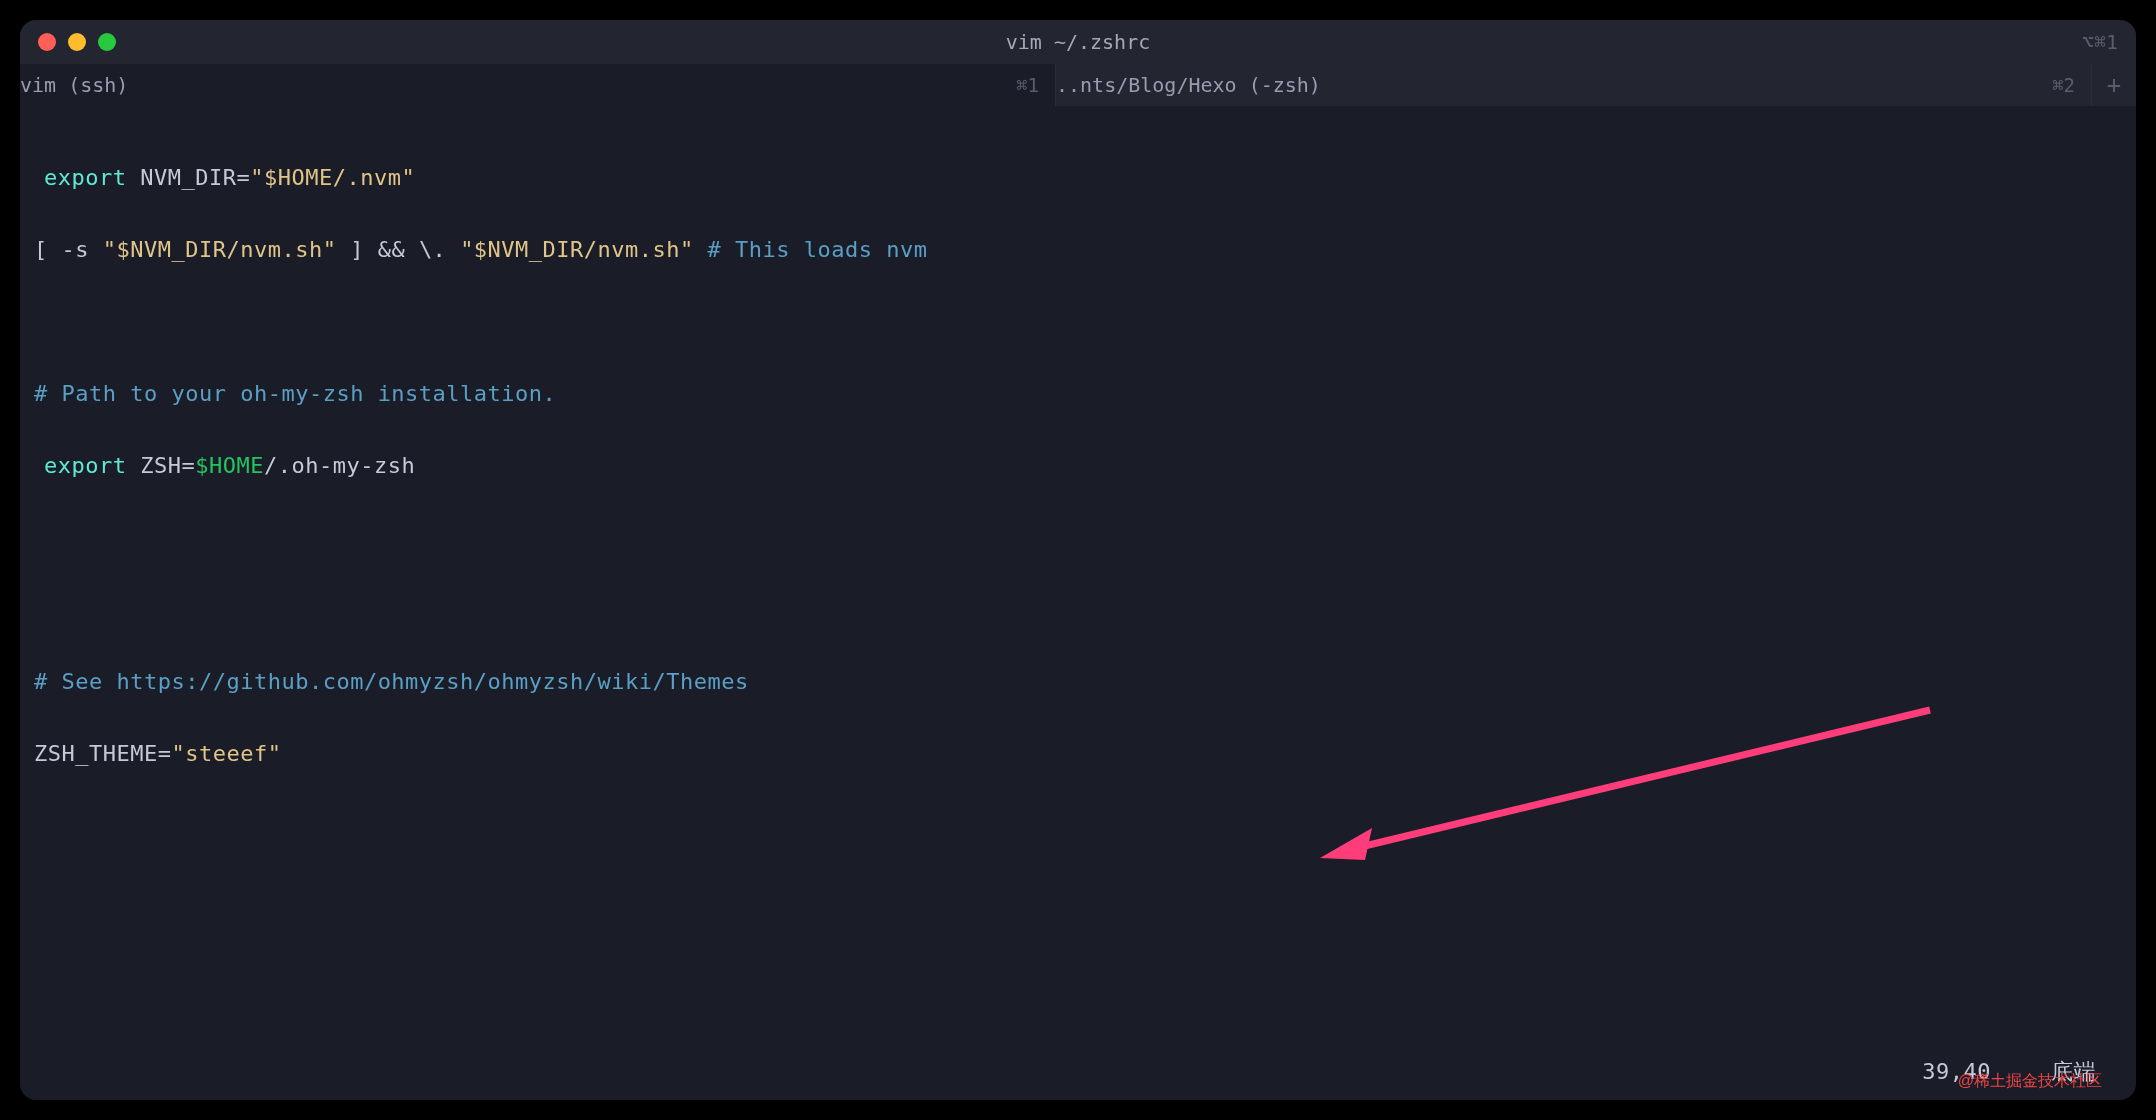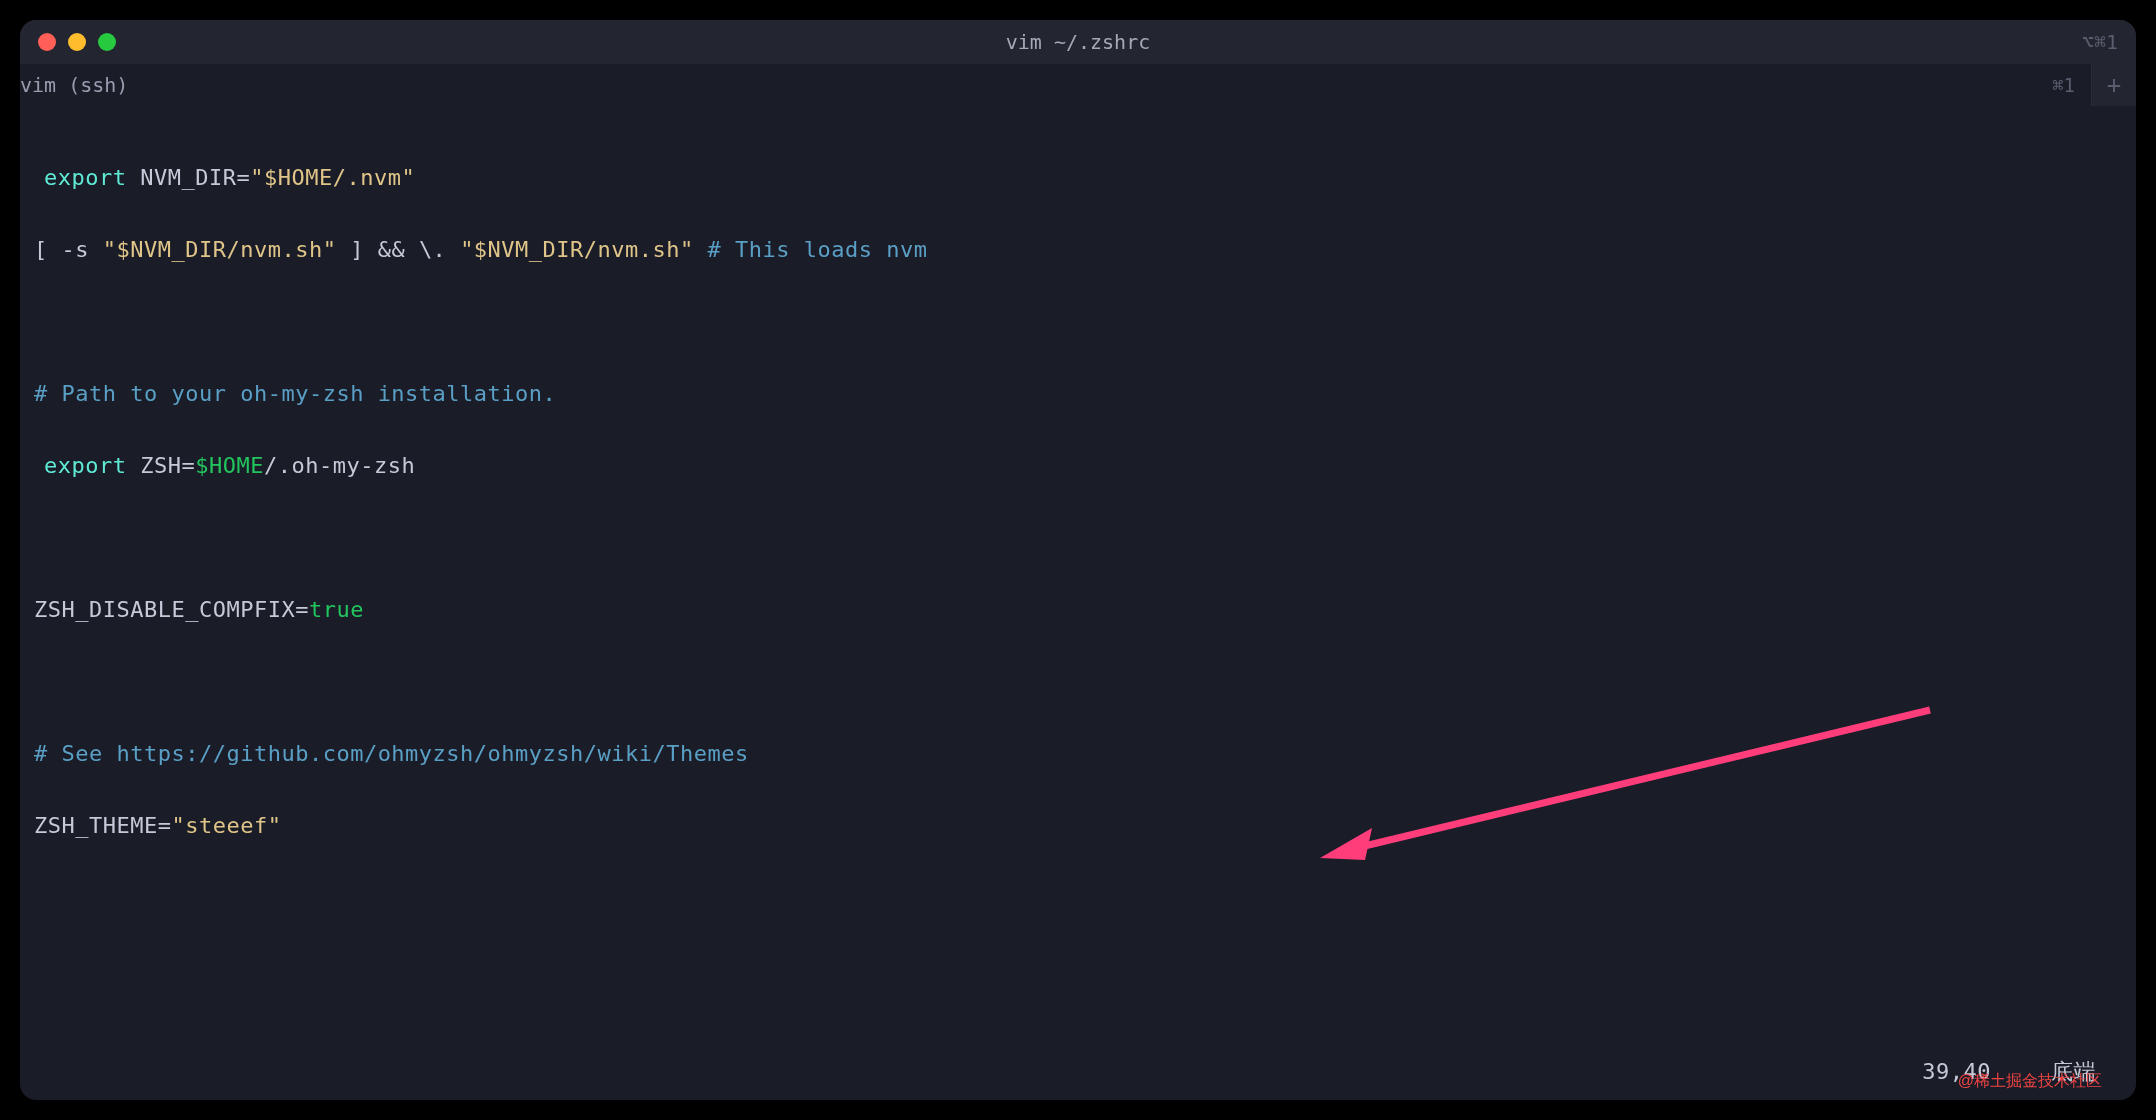--- a/index.html
+++ b/index.html
@@ -143,33 +143,36 @@
     </div>
     <div class="window-title">vim ~/.zshrc</div>
     <div class="title-shortcut">⌥⌘1</div>
   </div>
 
   <div class="tabbar">
     <div class="tab active">
       <span>vim (ssh)</span>
       <span class="tab-shortcut">⌘1</span>
     </div>
+    <div class="tab inactive">
+      <span>..nts/Blog/Hexo (-zsh)</span>
+      <span class="tab-shortcut">⌘2</span>
+    </div>
     <div class="add-tab">
       <span>+</span>
     </div>
   </div>
 
   <div class="editor">
 <div class="line"><span class="c-keyword">export</span><span class="c-plain"> NVM_DIR=</span><span class="c-string">"$HOME/.nvm"</span></div>
 <div class="line"><span class="c-plain">[ -s </span><span class="c-string">"$NVM_DIR/nvm.sh"</span><span class="c-plain"> ] &amp;&amp; \. </span><span class="c-string">"$NVM_DIR/nvm.sh"</span><span class="c-comment"> # This loads nvm</span></div>
 <div class="line"></div>
 <div class="line"><span class="c-comment"># Path to your oh-my-zsh installation.</span></div>
 <div class="line"><span class="c-keyword">export</span><span class="c-plain"> ZSH=</span><span class="c-special">$HOME</span><span class="c-plain">/.oh-my-zsh</span></div>
 <div class="line"></div>
-<div class="line"><span class="c-plain">ZSH_DISABLE_COMPFIX=</span><span class="c-special">true</span></div>
 <div class="line"></div>
 <div class="line"><span class="c-comment"># See https://github.com/ohmyzsh/ohmyzsh/wiki/Themes</span></div>
 <div class="line"><span class="c-plain">ZSH_THEME=</span><span class="c-string">"steeef"</span></div>
 <div class="line"></div>
 <div class="line"></div>
 
 
 
 
 

